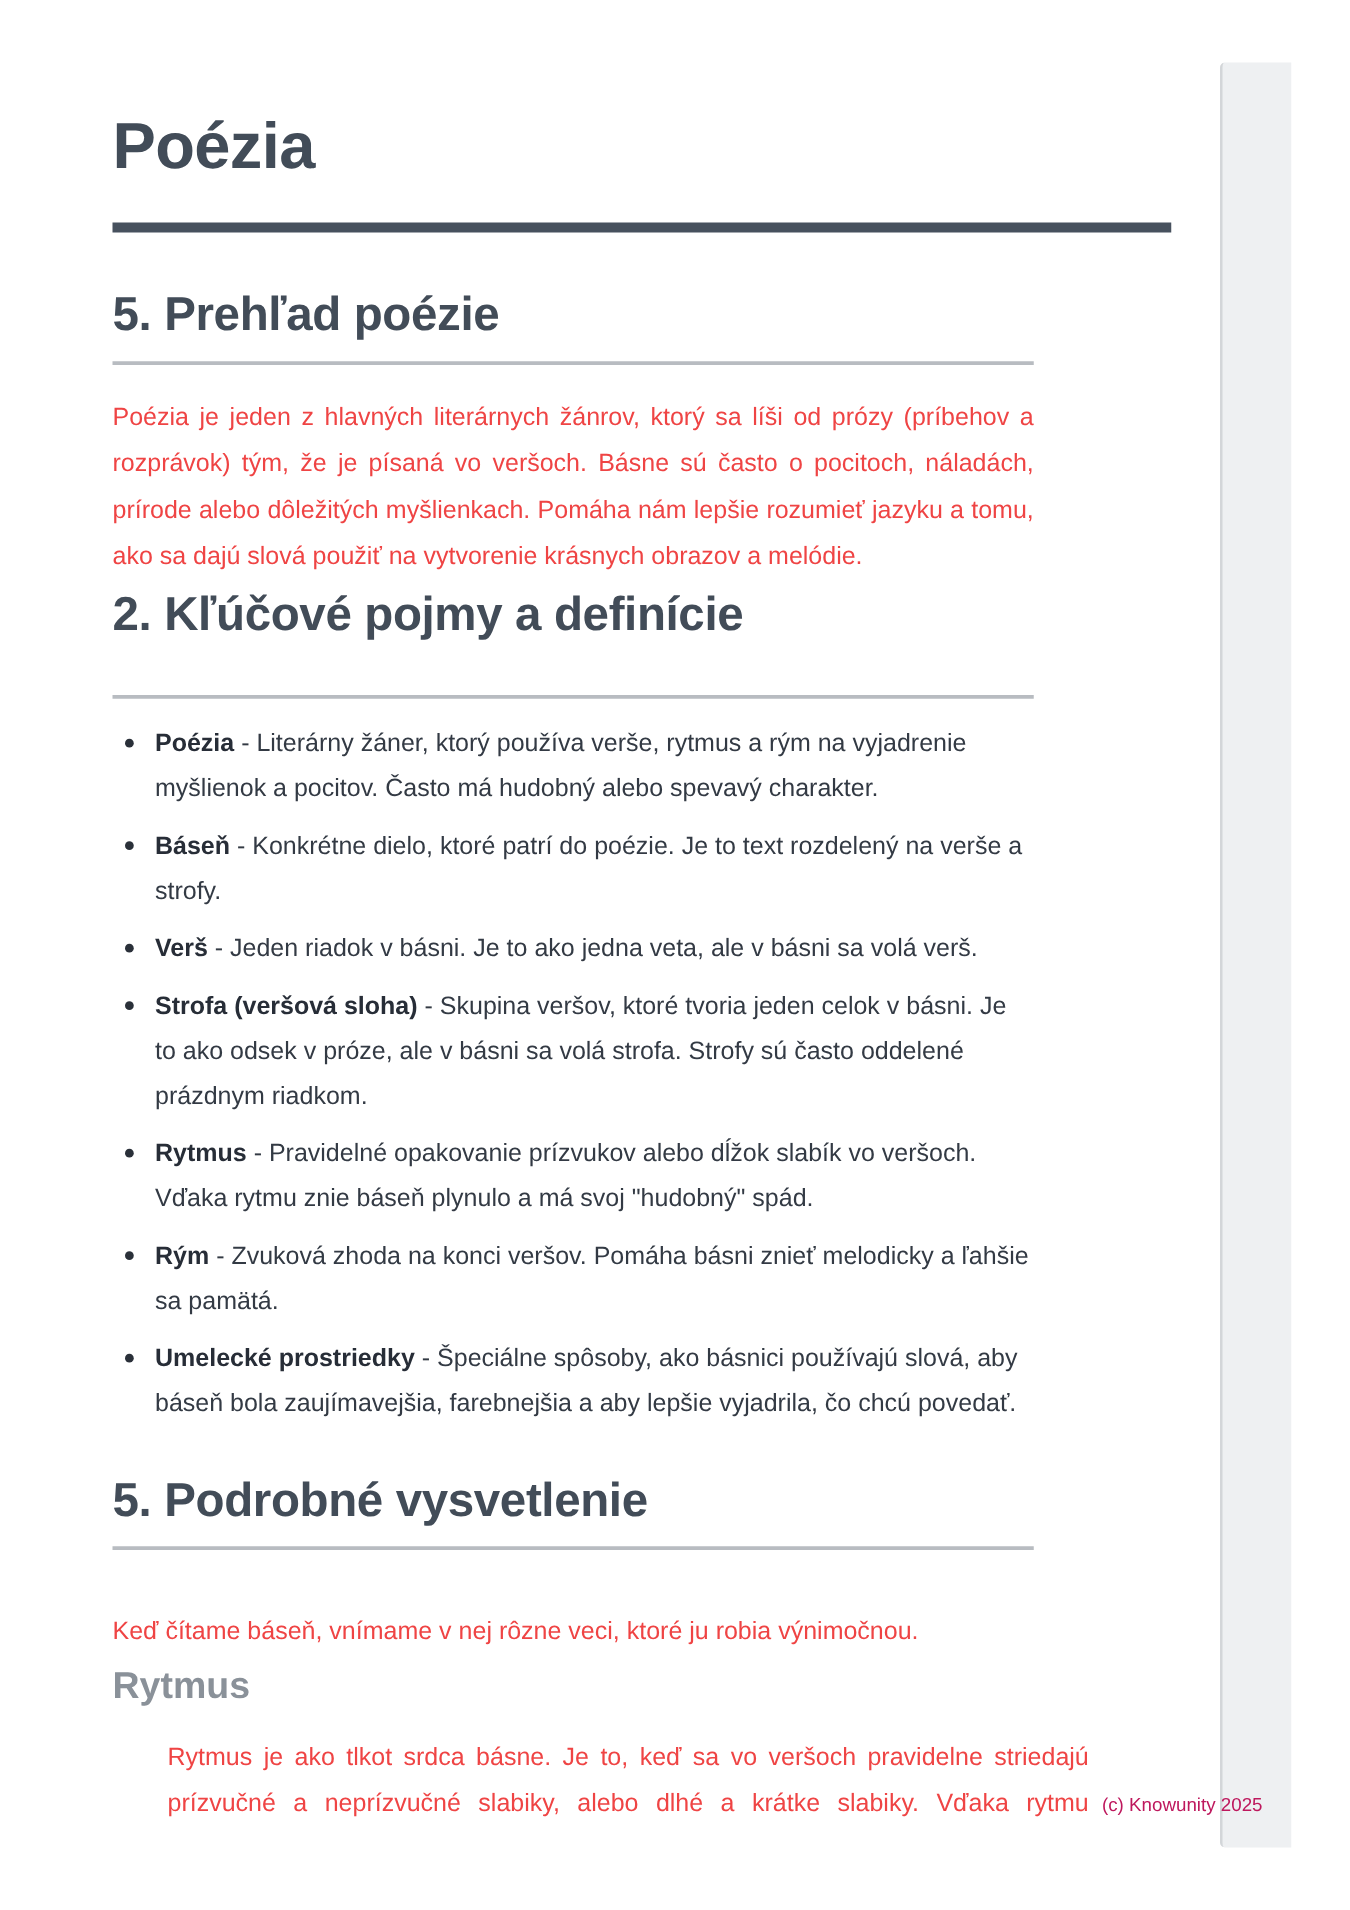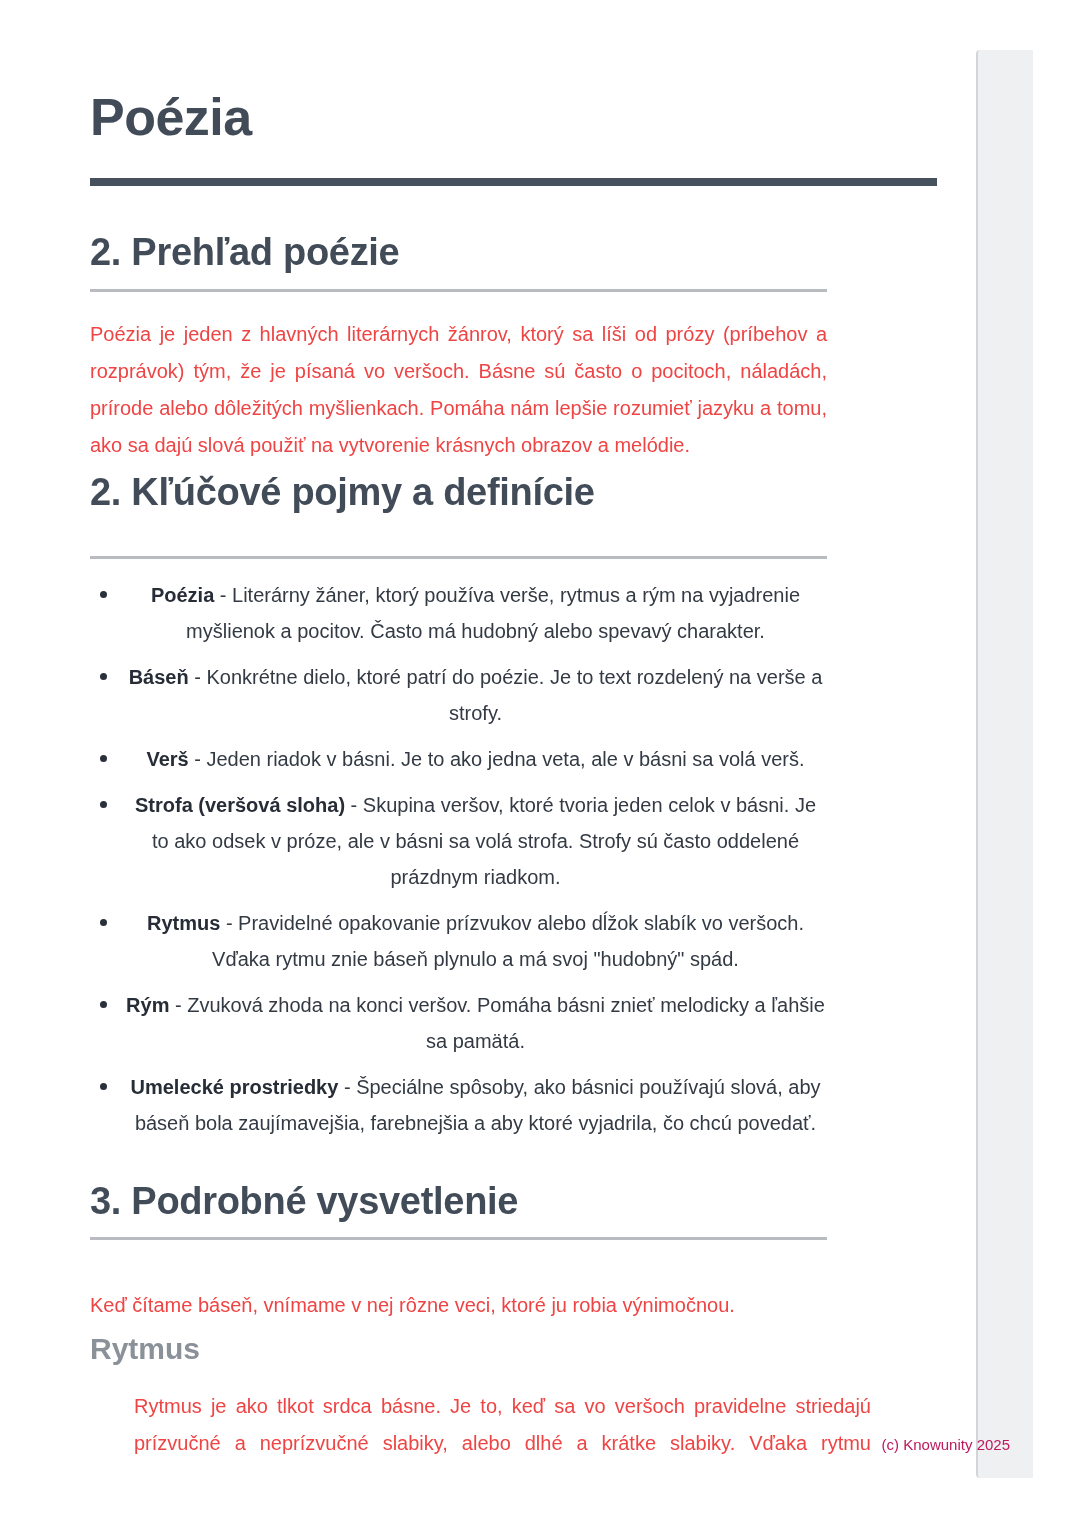--- a/index.html
+++ b/index.html
@@ -56,21 +56,20 @@
   .p-rytmus   { top: 1388px; text-align: justify; text-align-last: justify; margin-left: 44px; }
 
   .term-list {
     top: 577px;
     margin: 0;
     padding: 0;
     list-style: none;
     font-size: 20px;
     line-height: 36px;
     color: #333a44;
-    text-align: center;
   }
   .term-list li {
     position: relative;
     padding-left: 34px;
     margin: 0 0 10px 0;
   }
   .term-list li::before {
     content: "";
     position: absolute;
     left: 10px;
@@ -113,38 +112,38 @@
   }
 </style>
 </head>
 <body>
 
 <div class="page">
 
   <h1 class="abs doc-title">Poézia</h1>
   <div class="abs title-rule"></div>
 
-  <h2 class="abs section-heading h2-1">2. Prehľad poézie</h2>
+  <h2 class="abs section-heading h2-1">5. Prehľad poézie</h2>
   <div class="abs section-rule rule-1"></div>
   <p class="abs body-par p-overview">Poézia je jeden z hlavných literárnych žánrov, ktorý sa líši od prózy (príbehov a rozprávok) tým, že je písaná vo veršoch. Básne sú často o pocitoch, náladách, prírode alebo dôležitých myšlienkach. Pomáha nám lepšie rozumieť jazyku a tomu, ako sa dajú slová použiť na vytvorenie krásnych obrazov a melódie.</p>
 
   <h2 class="abs section-heading h2-2">2. Kľúčové pojmy a definície</h2>
   <div class="abs section-rule rule-2"></div>
 
   <ul class="abs term-list">
     <li><span class="term">Poézia</span><span> - Literárny žáner, ktorý používa verše, rytmus a rým na vyjadrenie myšlienok a pocitov. Často má hudobný alebo spevavý charakter.</span></li>
     <li><span class="term">Báseň</span><span> - Konkrétne dielo, ktoré patrí do poézie. Je to text rozdelený na verše a strofy.</span></li>
     <li><span class="term">Verš</span><span> - Jeden riadok v básni. Je to ako jedna veta, ale v básni sa volá verš.</span></li>
     <li><span class="term">Strofa (veršová sloha)</span><span> - Skupina veršov, ktoré tvoria jeden celok v básni. Je to ako odsek v próze, ale v básni sa volá strofa. Strofy sú často oddelené prázdnym riadkom.</span></li>
     <li><span class="term">Rytmus</span><span> - Pravidelné opakovanie prízvukov alebo dĺžok slabík vo veršoch. Vďaka rytmu znie báseň plynulo a má svoj "hudobný" spád.</span></li>
     <li><span class="term">Rým</span><span> - Zvuková zhoda na konci veršov. Pomáha básni znieť melodicky a ľahšie sa pamätá.</span></li>
-    <li><span class="term">Umelecké prostriedky</span><span> - Špeciálne spôsoby, ako básnici používajú slová, aby báseň bola zaujímavejšia, farebnejšia a aby ktoré vyjadrila, čo chcú povedať.</span></li>
+    <li><span class="term">Umelecké prostriedky</span><span> - Špeciálne spôsoby, ako básnici používajú slová, aby báseň bola zaujímavejšia, farebnejšia a aby lepšie vyjadrila, čo chcú povedať.</span></li>
   </ul>
 
-  <h2 class="abs section-heading h2-3">3. Podrobné vysvetlenie</h2>
+  <h2 class="abs section-heading h2-3">5. Podrobné vysvetlenie</h2>
   <div class="abs section-rule rule-3"></div>
   <p class="abs body-par p-intro">Keď čítame báseň, vnímame v nej rôzne veci, ktoré ju robia výnimočnou.</p>
 
   <h3 class="abs sub-heading">Rytmus</h3>
   <p class="abs body-par p-rytmus">Rytmus je ako tlkot srdca básne. Je to, keď sa vo veršoch pravidelne striedajú prízvučné a neprízvučné slabiky, alebo dlhé a krátke slabiky. Vďaka rytmu</p>
 
   <div class="next-page-edge"></div>
   <p class="copyright">(c) Knowunity 2025</p>
 
 </div>

